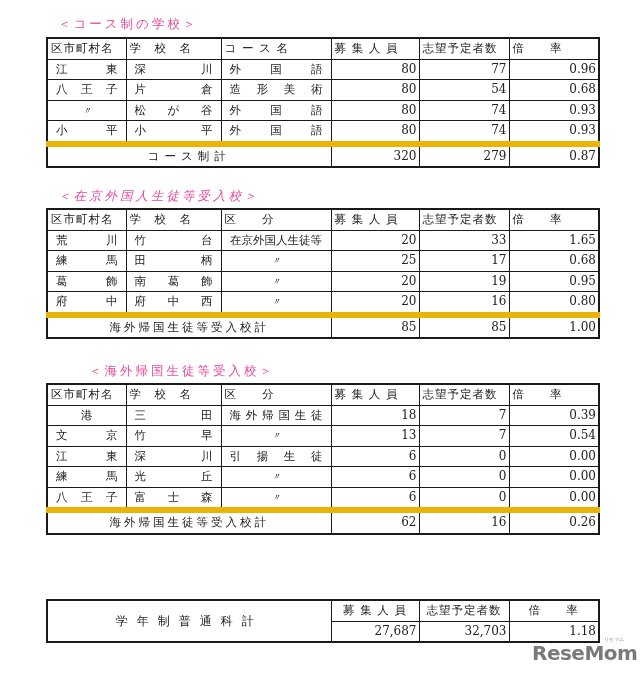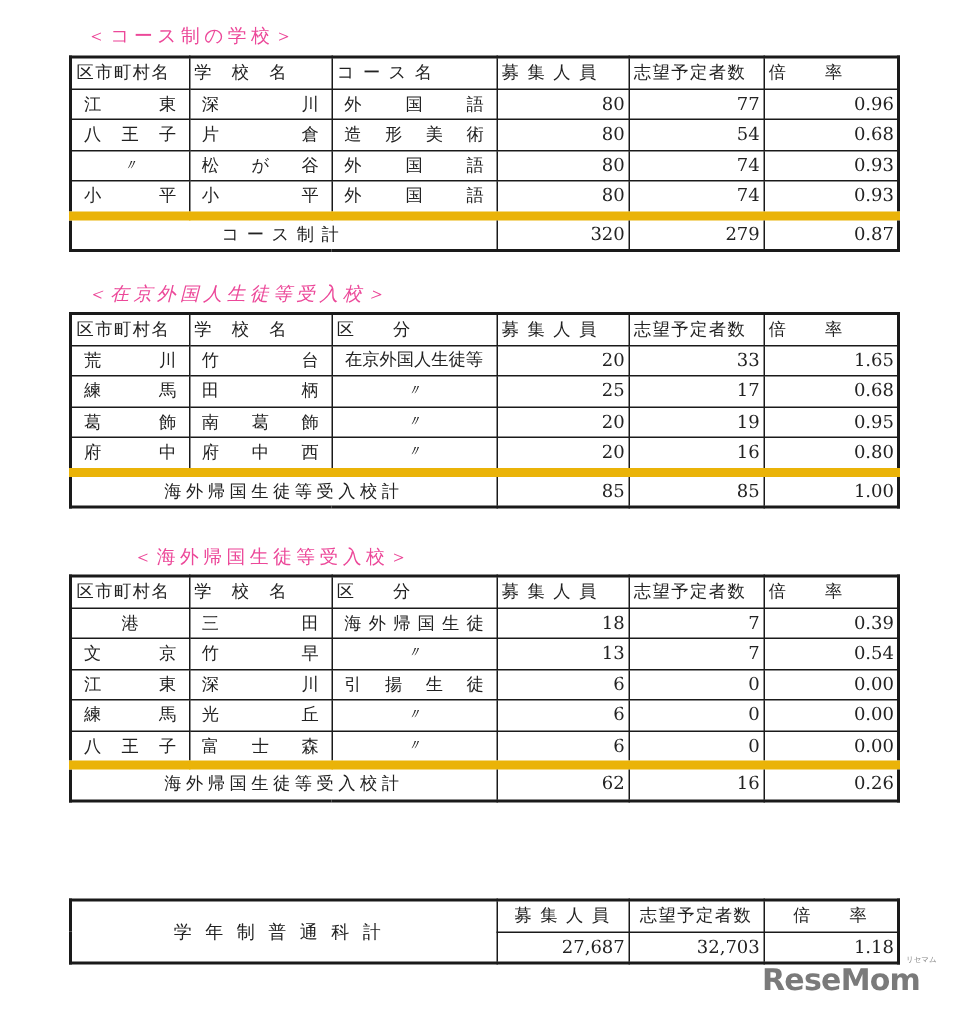--- a/index.html
+++ b/index.html
@@ -33,21 +33,21 @@
   col.c1 { width: 79px; } col.c2 { width: 95px; } col.c3 { width: 110px; }
   col.c4 { width: 88px; } col.c5 { width: 90px; } col.c6 { width: 90px; }
 
   table.grand { position: absolute; left: 46px; top: 599px; width: 552px;
     border-collapse: collapse; table-layout: fixed; border: 2px solid #1a1a1a; font-size: 11.5px; }
   table.grand td { border: 1.3px solid #1a1a1a; height: 19.5px; padding: 0 3px; line-height: 19px; white-space: nowrap; }
   table.grand td.big-label { text-align: center; letter-spacing: 9px; font-size: 12px; }
   table.grand td.h { text-align: center; letter-spacing: 1px; }
 
   .logo {
-    position: absolute; left: 508px; top: 641px;
+    position: absolute; left: 532px; top: 641px;
     font-family: "DejaVu Sans", "Liberation Sans", sans-serif;
     font-weight: bold; font-size: 20px; color: #7a7a7a; letter-spacing: -0.5px;
   }
   .logo-ruby {
     position: absolute; left: 604px; top: 636px;
     font-family: "DejaVu Sans", sans-serif; font-size: 5px; color: #888;
   }
 </style>
 </head>
 <body>

